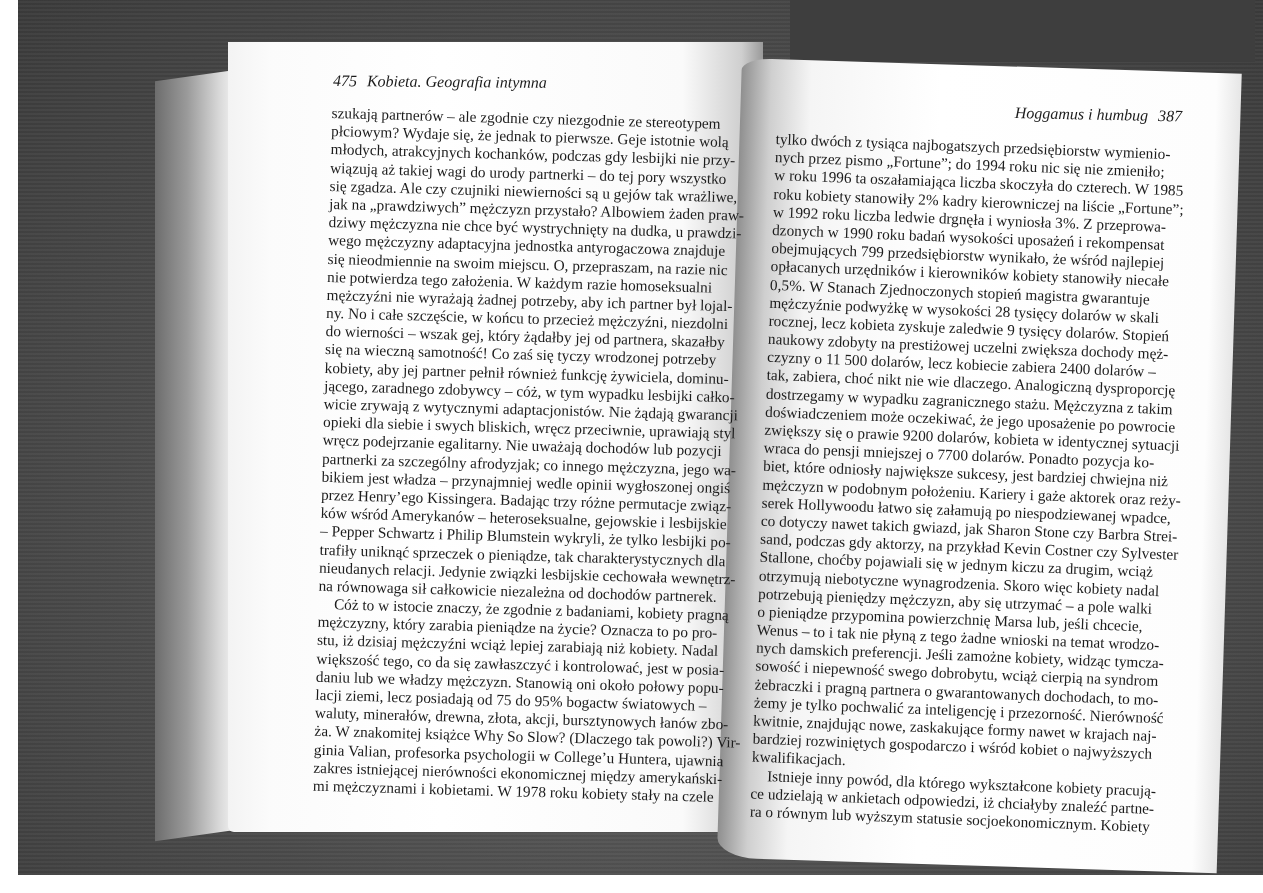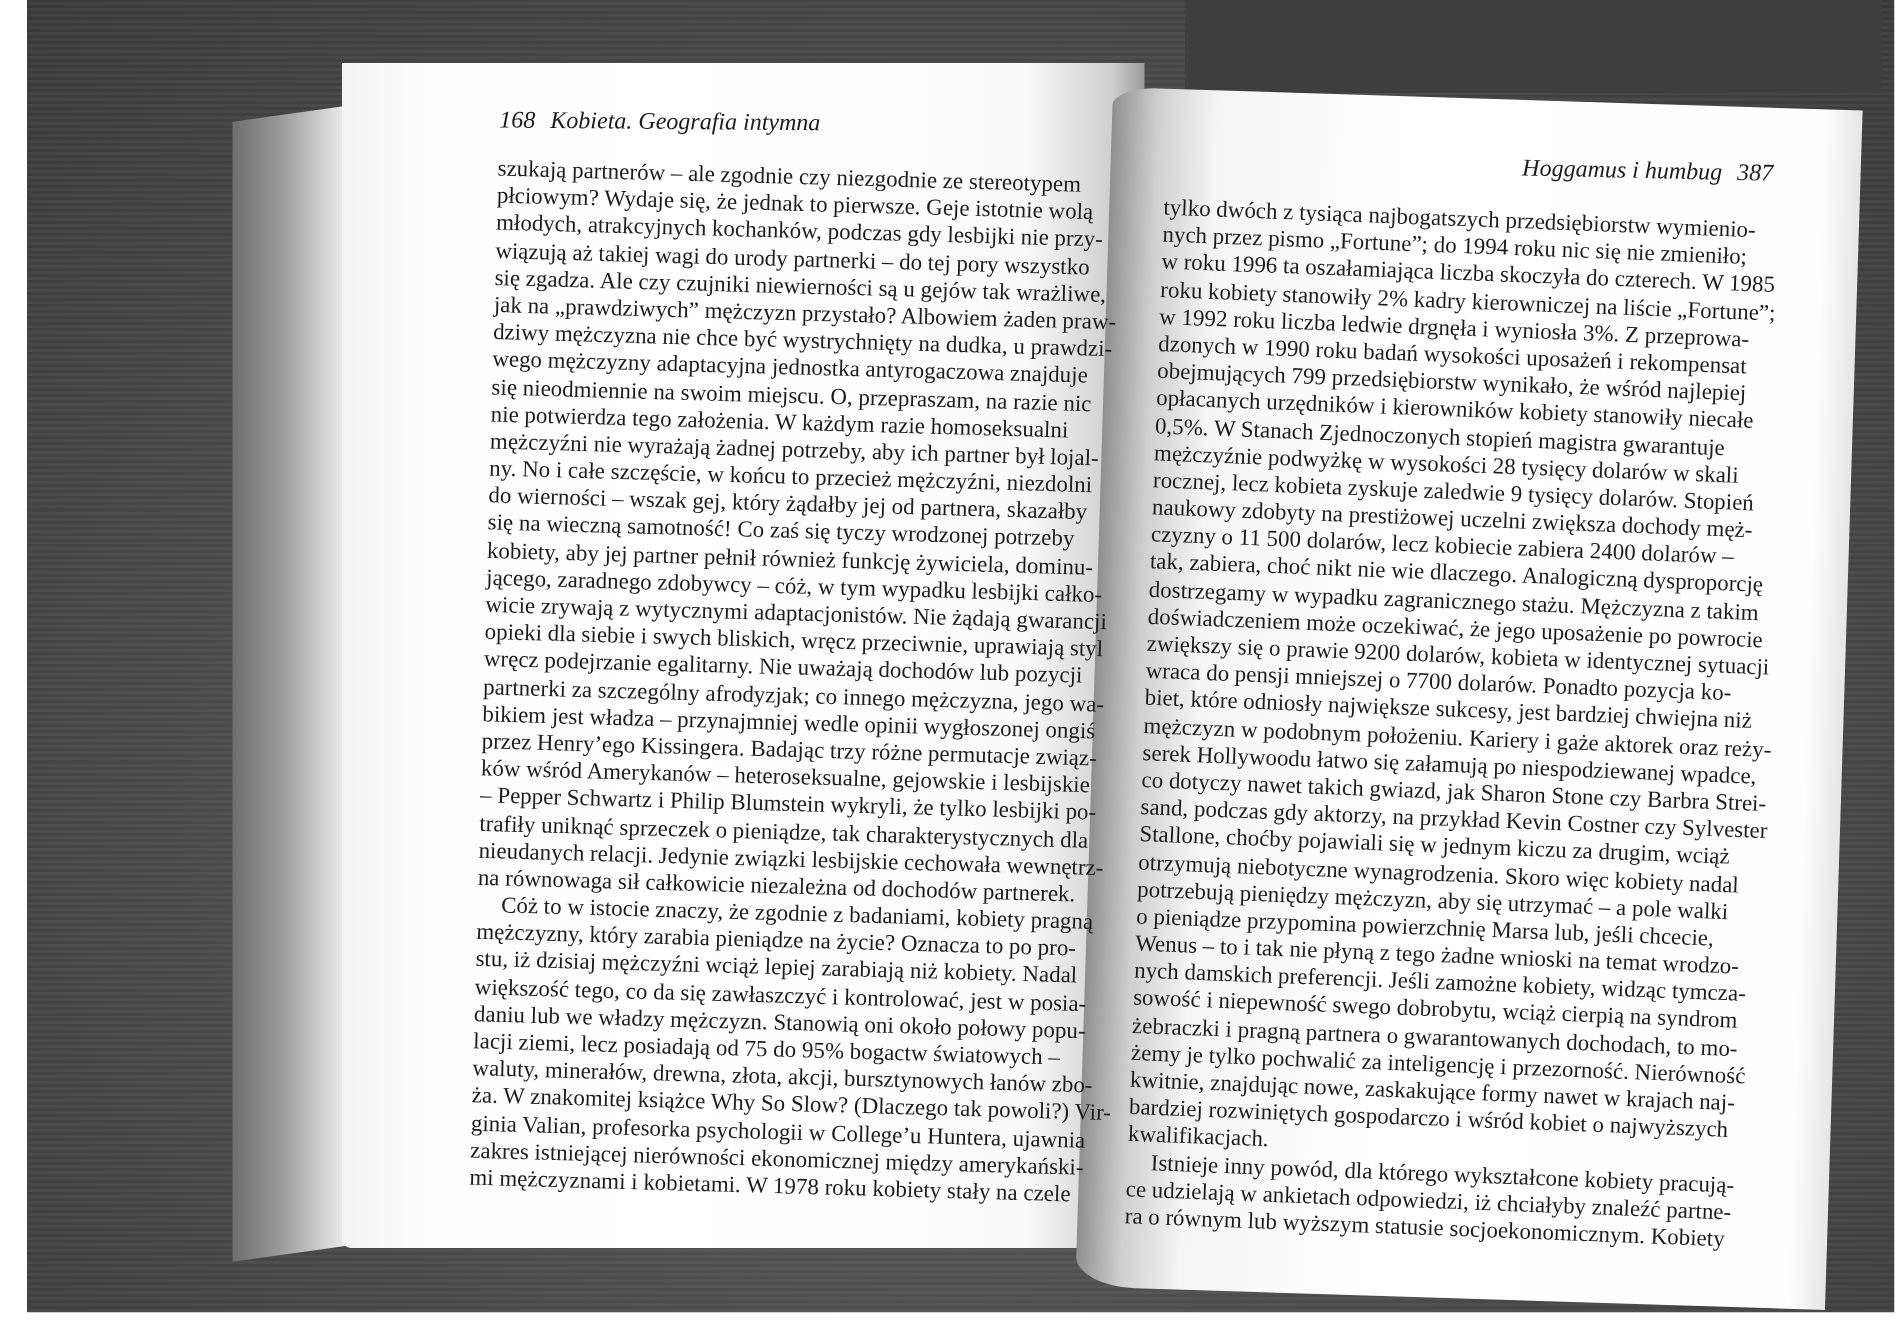--- a/index.html
+++ b/index.html
@@ -71,21 +71,21 @@
 <body>
 
 <div class="left-white"></div>
 <div class="scan-bg"></div>
 <div class="right-top-shade"></div>
 <div class="left-edges"></div>
 <div class="left-page"></div>
 <div class="right-page"></div>
 
 <div class="running-head rh-left">
-  <span class="pnum">168</span>
+  <span class="pnum">475</span>
   <span>Kobieta. Geografia intymna</span>
 </div>
 
 <div class="page-text left-text" id="left-body">
     <span class="line">szukają partnerów – ale zgodnie czy niezgodnie ze stereotypem</span>
     <span class="line">płciowym? Wydaje się, że jednak to pierwsze. Geje istotnie wolą</span>
     <span class="line">młodych, atrakcyjnych kochanków, podczas gdy lesbijki nie przy-</span>
     <span class="line">wiązują aż takiej wagi do urody partnerki – do tej pory wszystko</span>
     <span class="line">się zgadza. Ale czy czujniki niewierności są u gejów tak wrażliwe,</span>
     <span class="line">jak na „prawdziwych” mężczyzn przystało? Albowiem żaden praw-</span>

